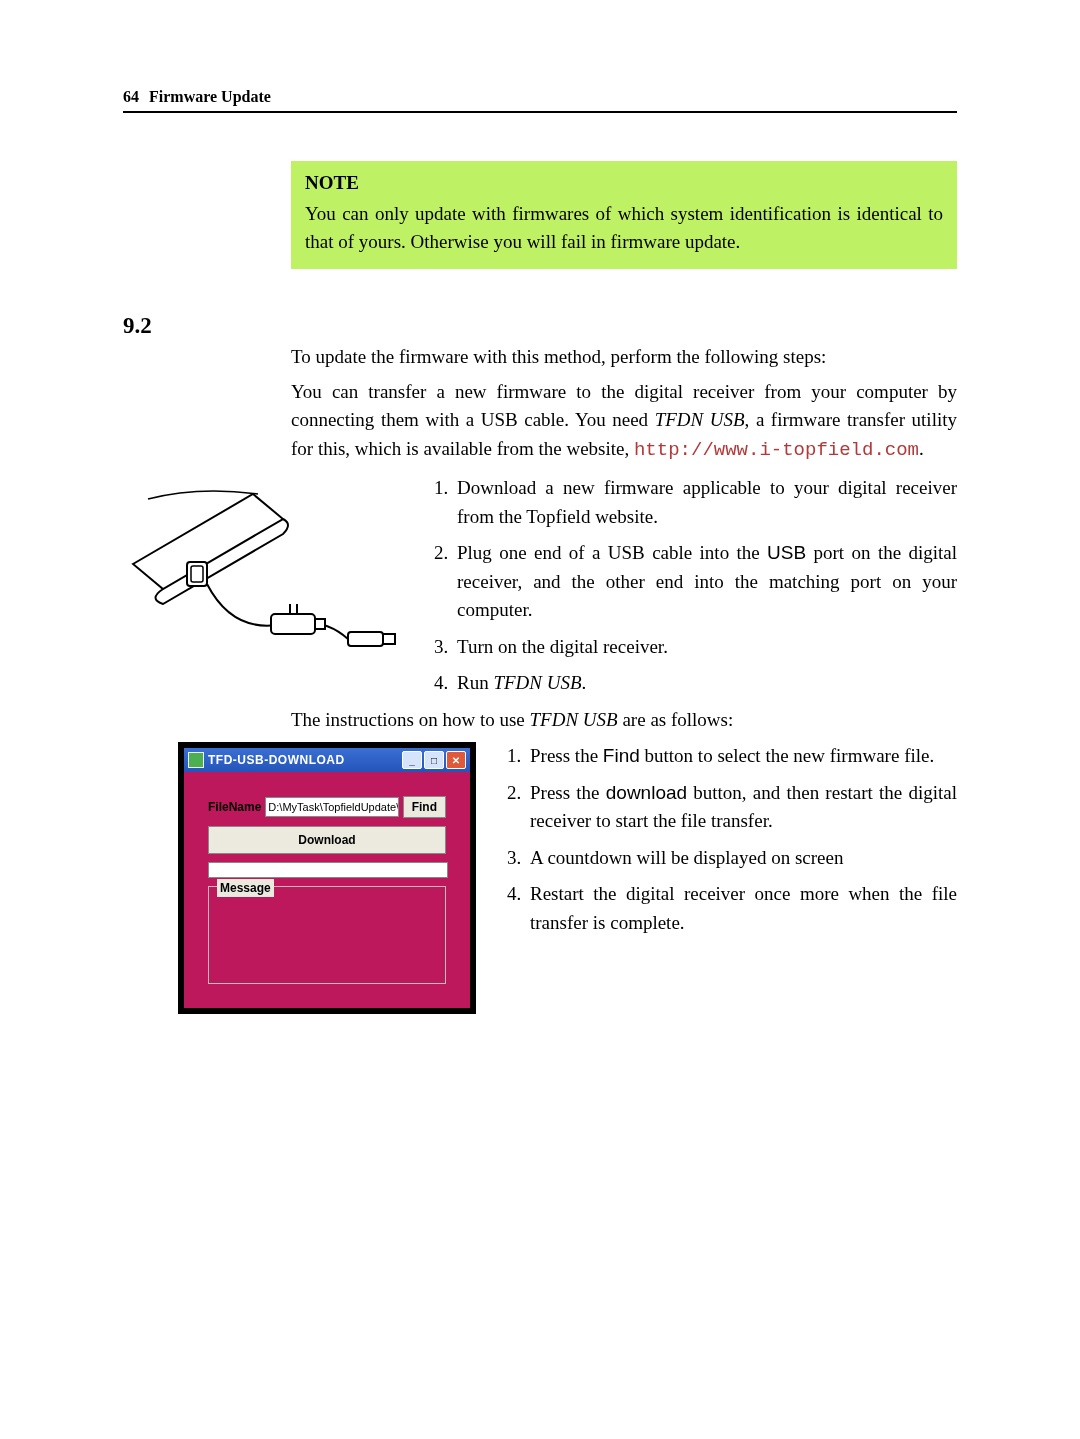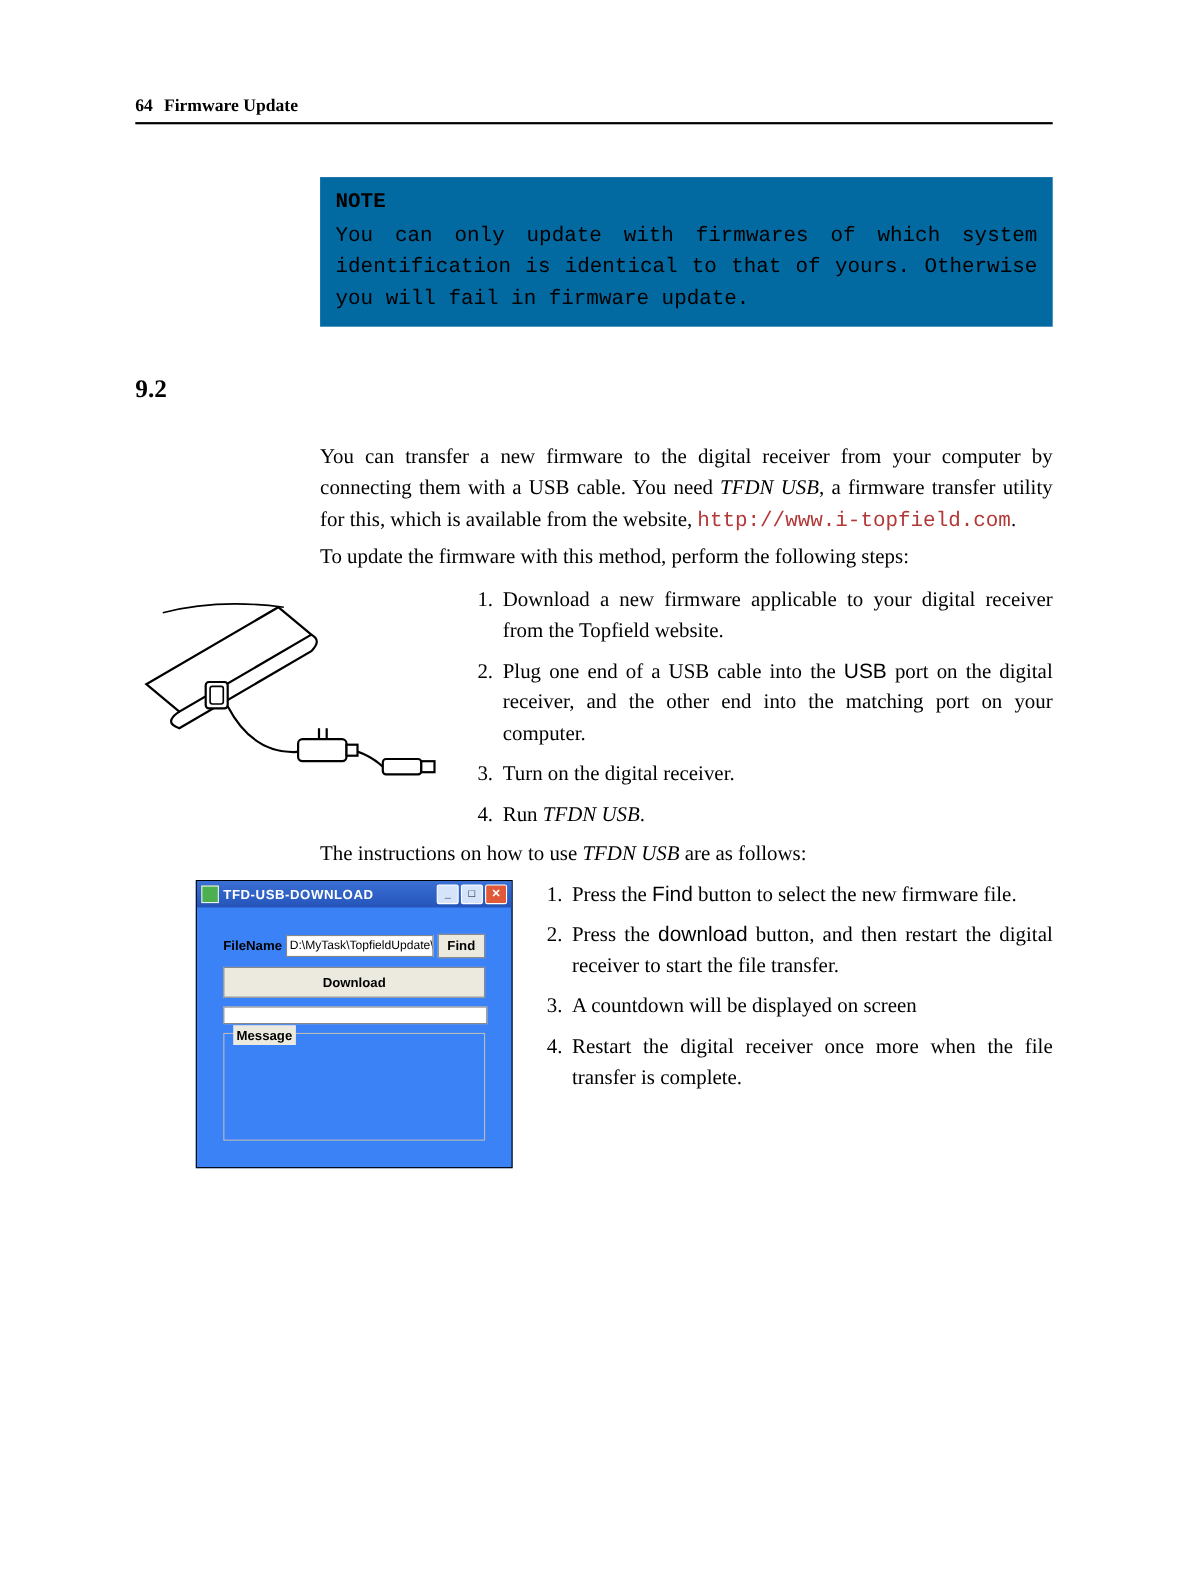--- a/index.html
+++ b/index.html
@@ -24,34 +24,32 @@
   font-size: 16px;
   font-weight: bold;
   border-bottom: 2px solid #000;
   padding-bottom: 2px;
   margin-bottom: 48px;
 }
 .content-right {
   margin-left: 168px;
 }
 .note-block {
-  background: #0369a1;
+  background: #bef264;
   padding: 8px 14px 12px 14px;
   text-align: justify;
-  font-family: Liberation Mono, monospace;
 }
 .note-title {
   font-weight: bold;
   margin-bottom: 2px;
 }
 .section-heading {
   font-weight: bold;
   font-size: 23px;
   margin-top: 40px;
-  margin-bottom: 30px;
   display: flex;
   gap: 24px;
 }
 .para {
   text-align: justify;
   margin-bottom: 6px;
 }
 .italic { font-style: italic; }
 .tt { font-family: "Courier New", monospace; color: #b33838; }
 .sansbold { font-family: Arial, Helvetica, sans-serif; font-weight: 400; }
@@ -76,22 +74,22 @@
   padding-left: 4px;
 }
 .fig-usb {
   position: relative;
   width: 280px;
   height: 200px;
 }
 .fig-usb svg { width: 100%; height: 100%; }
 .app-window {
   width: 286px;
-  border: 1px solid #000000;
-  background: #3b82f6;
+  border: 6px solid #000000;
+  background: #be185d;
   font-family: Tahoma, Arial, sans-serif;
   font-size: 12px;
 }
 .titlebar {
   display: flex;
   align-items: center;
   background: linear-gradient(#3a6fd3, #2454ba);
   color: #fff;
   font-weight: bold;
   padding: 2px 4px;
@@ -192,24 +190,24 @@
       <div class="note-title">NOTE</div>
       <div>You can only update with firmwares of which system identification is identical to that of yours. Otherwise you will fail in firmware update.</div>
     </div>
   </div>
 
   <div class="section-heading">
     <span>9.2</span>
   </div>
 
   <div class="content-right">
+    <div class="para">To update the firmware with this method, perform the following steps:</div>
     <div class="para">
       <span>You can transfer a new firmware to the digital receiver from your computer by connecting them with a USB cable. You need </span><span class="italic">TFDN USB</span><span>, a firmware transfer utility for this, which is available from the website, </span><span class="tt">http://www.i-topfield.com</span><span>.</span>
     </div>
-    <div class="para">To update the firmware with this method, perform the following steps:</div>
   </div>
 
   <div class="two-col">
     <div class="left-fig">
       <div class="fig-usb">
         <svg viewBox="0 0 280 200">
           <polygon points="10,90 130,20 160,45 40,115" fill="#fff" stroke="#000" stroke-width="2"></polygon>
           <path d="M40,115 Q25,125 40,130 L160,60 Q170,50 160,45" fill="none" stroke="#000" stroke-width="2"></path>
           <rect x="64" y="88" width="20" height="24" rx="3" fill="#fff" stroke="#000" stroke-width="2"></rect>
           <rect x="68" y="92" width="12" height="16" rx="2" fill="#fff" stroke="#000" stroke-width="1.5"></rect>

